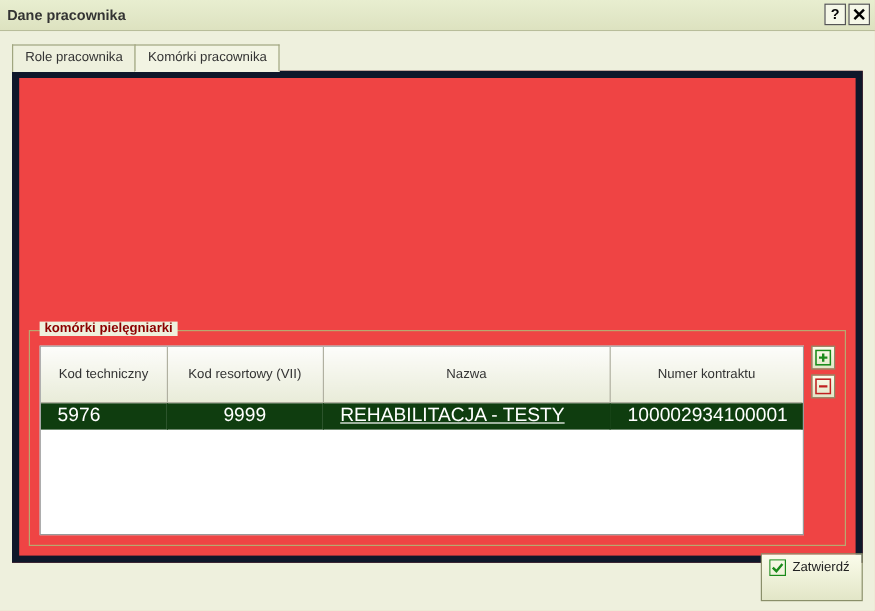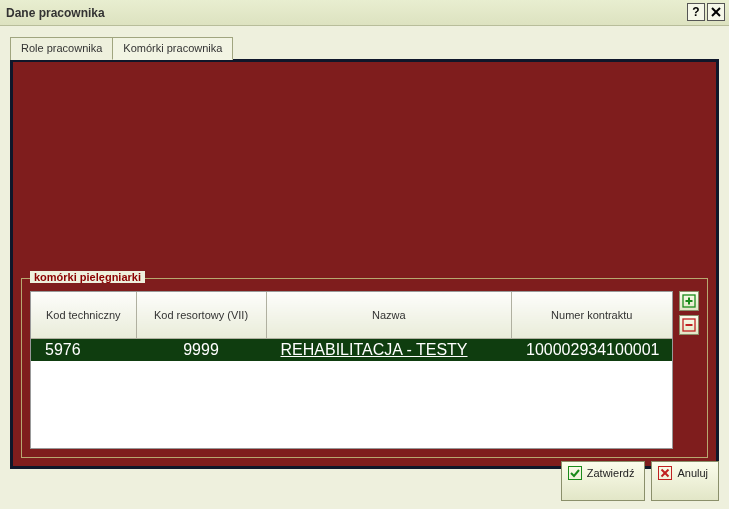--- a/index.html
+++ b/index.html
@@ -67,22 +67,22 @@
     color: #333;
     position: relative;
     top: 1px;
   }
   .tab.active {
     background: #f2f4e3;
     border-bottom: 1px solid #f2f4e3;
     z-index: 3;
   }
   .tabpane {
-    border: 3px solid #0f172a;
-    background: #7f1d1d;
+    border: 6px solid #0f172a;
+    background: #ef4444;
     height: 410px;
     position: relative;
     padding: 8px;
   }
   .fieldset {
     position: absolute;
     left: 8px;
     right: 8px;
     bottom: 8px;
     border: 1px solid #b8a870;
@@ -258,23 +258,15 @@
   </div>
 
   <div class="footer">
     <div class="btn">
       <svg viewBox="0 0 14 14">
         <rect x="0.5" y="0.5" width="13" height="13" fill="none" stroke="#1a8a1a" stroke-width="1"></rect>
         <polyline points="3,7 6,10 11,4" fill="none" stroke="#1a8a1a" stroke-width="2"></polyline>
       </svg>
       <span>Zatwierdź</span>
     </div>
-    <div class="btn">
-      <svg viewBox="0 0 14 14">
-        <rect x="0.5" y="0.5" width="13" height="13" fill="none" stroke="#c02020" stroke-width="1"></rect>
-        <line x1="3.5" y1="3.5" x2="10.5" y2="10.5" stroke="#c02020" stroke-width="2"></line>
-        <line x1="10.5" y1="3.5" x2="3.5" y2="10.5" stroke="#c02020" stroke-width="2"></line>
-      </svg>
-      <span>Anuluj</span>
-    </div>
   </div>
 
 </div>
 
 </body></html>

